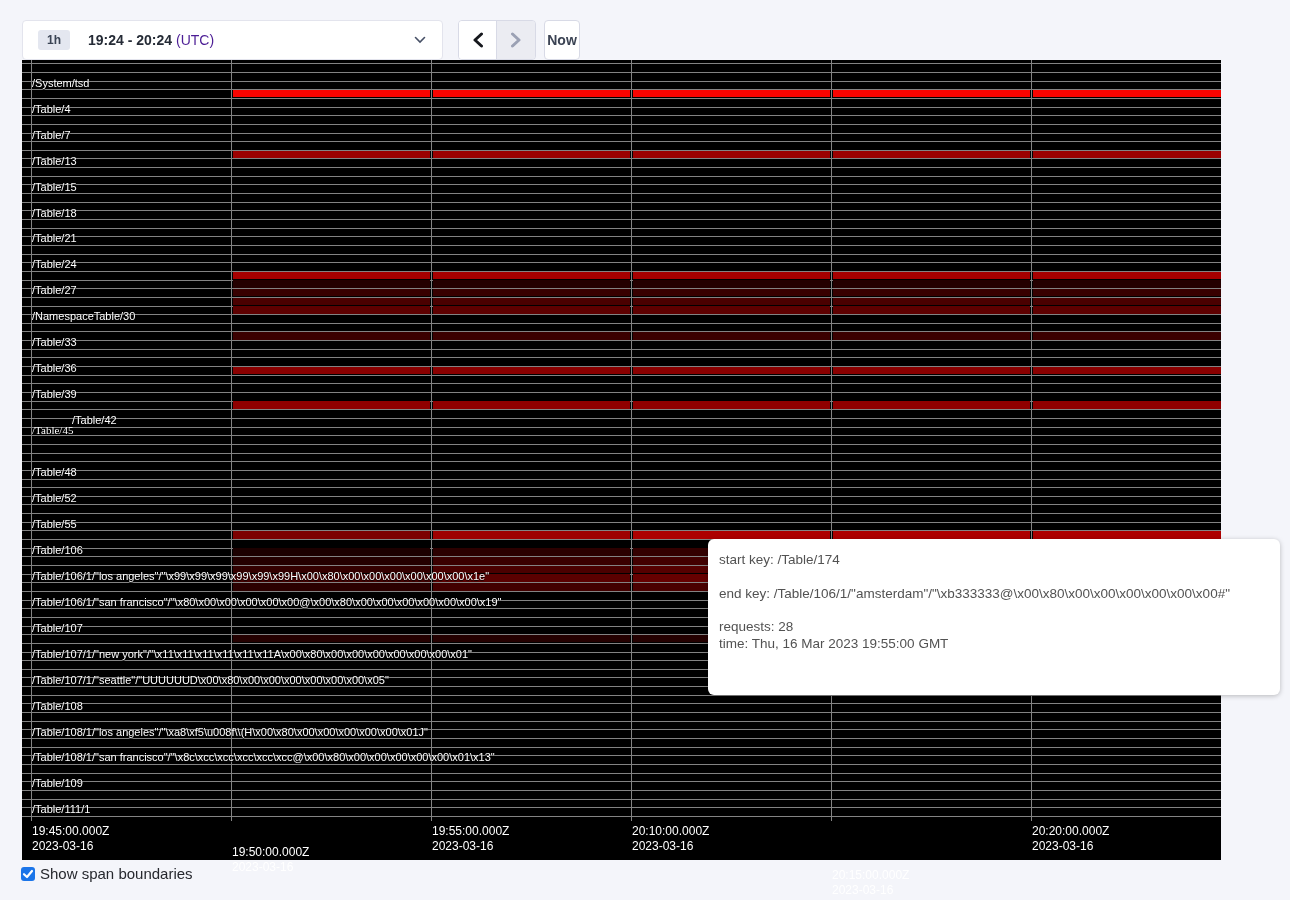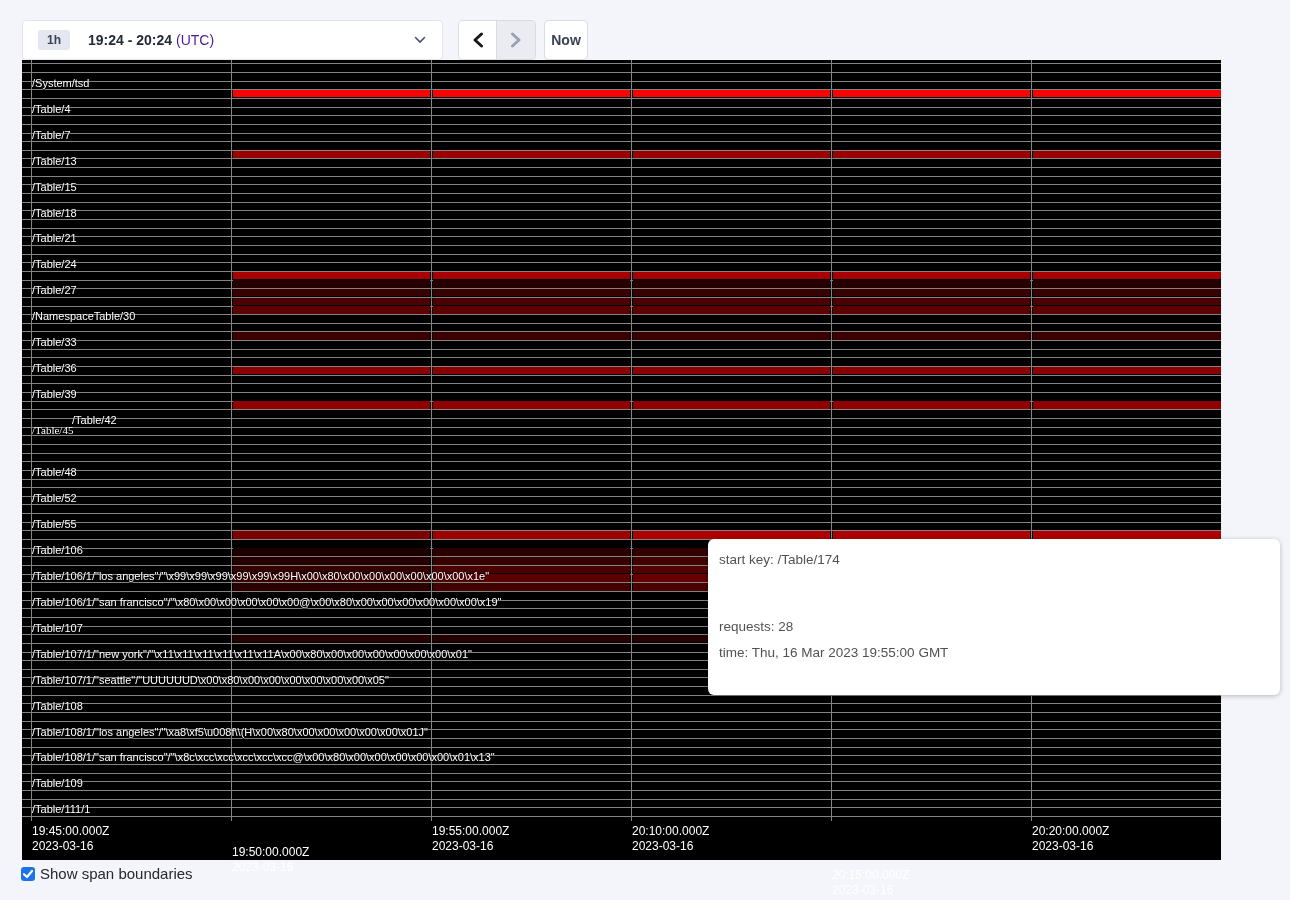--- a/index.html
+++ b/index.html
@@ -8,21 +8,21 @@
   
   #time-select { left:22px; top:20px; width:421px; height:40px; background:#fff; border:1px solid #e3e4ed; border-radius:4px; display:flex; align-items:center; cursor:pointer; }
   #range-badge { margin-left:15px; background:#e4e7f0; color:#3a4455; font-size:12px; font-weight:bold; padding:3px 9px; border-radius:3px; }
   #range-label { margin-left:18px; font-size:14px; font-weight:bold; color:#252b36; }
   #range-suffix { font-weight:normal; color:#4c1d95; }
   #select-chevron { margin-left:auto; margin-right:16px; }
   #nav-group { left:458px; top:20px; height:40px; display:flex; border:1px solid #d8dae6; border-radius:4px; overflow:hidden; }
   .nav-btn { width:38px; height:38px; display:flex; align-items:center; justify-content:center; }
   #prev-btn { background:#fff; border-right:1px solid #d8dae6; cursor:pointer; }
   #next-btn { background:#ebecf2; }
-  #now-btn { left:544px; top:20px; width:44px; height:40px; background:#fff; border:1px solid #d8dae6; border-radius:4px; font-size:14px; font-weight:600; color:#3b4353; display:flex; align-items:center; justify-content:center; cursor:pointer; }
+  #now-btn { left:544px; top:20px; width:36px; height:40px; background:#fff; border:1px solid #d8dae6; border-radius:4px; font-size:14px; font-weight:600; color:#3b4353; display:flex; align-items:center; justify-content:center; cursor:pointer; }
   
   #kv-canvas { left:22px; top:60px; width:1199px; height:800px; background:#000; }
   .hline { position:absolute; left:0; width:1199px; height:1px; background:#838383; }
   .vline { position:absolute; top:0; width:1px; height:761px; background:#838383; }
   .bar { position:absolute; height:7.5px; }
   .row-label { position:absolute; left:10px; color:#fff; font-size:11px; line-height:12px; white-space:nowrap; text-shadow:0 1px 1px #000; }
   .axis-label { position:absolute; color:#fff; font-size:12px; line-height:14.5px; white-space:nowrap; }
   
   #tooltip { left:708px; top:539px; width:572px; height:156px; background:#fff; border-radius:6px; box-shadow:0 1px 5px rgba(0,0,0,0.25); }
   .tip-line { position:absolute; left:11px; font-size:13.5px; color:#525252; white-space:nowrap; }
@@ -286,22 +286,23 @@
       <div>2023-03-16</div>
     </div>
     <div class="axis-label" style="left: 1010px; top: 764px;">
       <div>20:20:00.000Z</div>
       <div>2023-03-16</div>
     </div>
   </div>
 
 <div class="abs" id="tooltip">
   <div class="tip-line" style="top:13px">start key: /Table/174</div>
+  <div class="tip-line" style="top:46.5px">end key: /Table/106/1/"amsterdam"/"\xb333333@\x00\x80\x00\x00\x00\x00\x00\x00#"</div>
   <div class="tip-line" style="top:80px">requests: 28</div>
-  <div class="tip-line" style="top:106px">time: Thu, 16 Mar 2023 19:55:00 GMT</div>
+  <div class="tip-line" style="top:97px">time: Thu, 16 Mar 2023 19:55:00 GMT</div>
 </div>
 
 <div class="abs" id="span-checkbox">
   <svg width="14" height="14" viewBox="0 0 14 14">
       <path d="M3 7.2 L6 10 L11 4" fill="none" stroke="#fff" stroke-width="2.2" stroke-linecap="round" stroke-linejoin="round"></path>
     </svg>
 </div>
 <div class="abs" id="span-label">Show span boundaries</div>
 
 </body></html>

